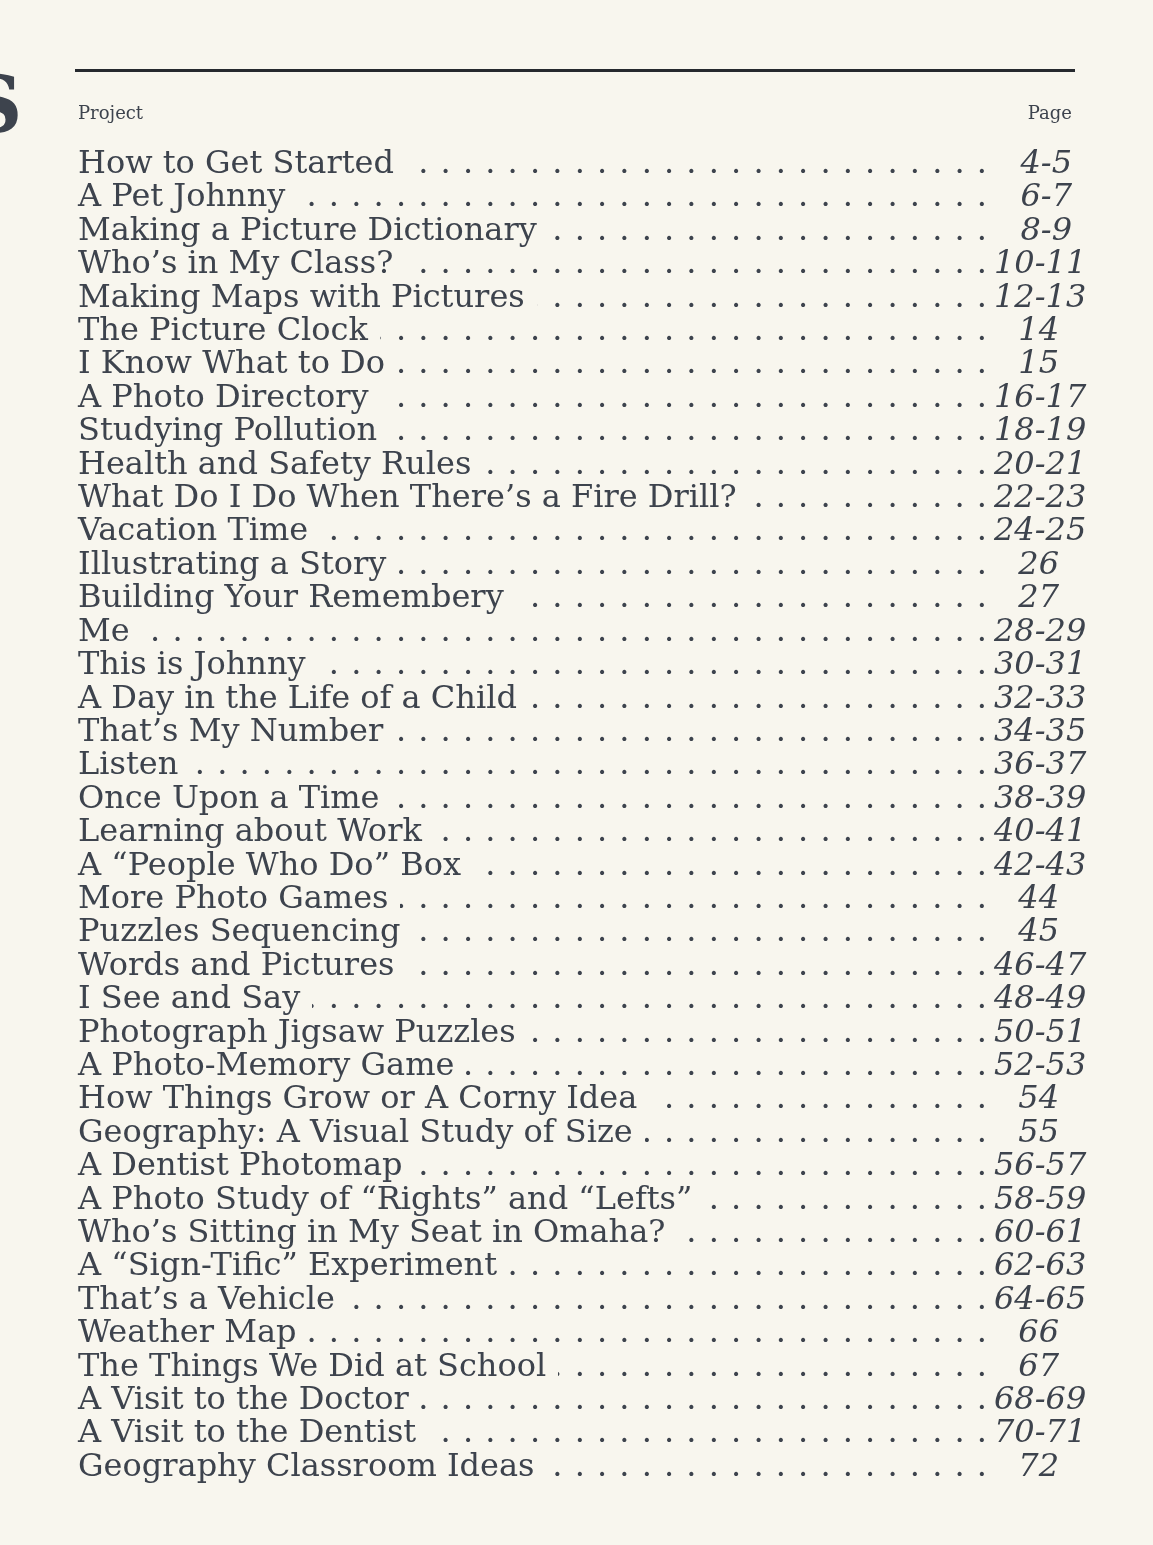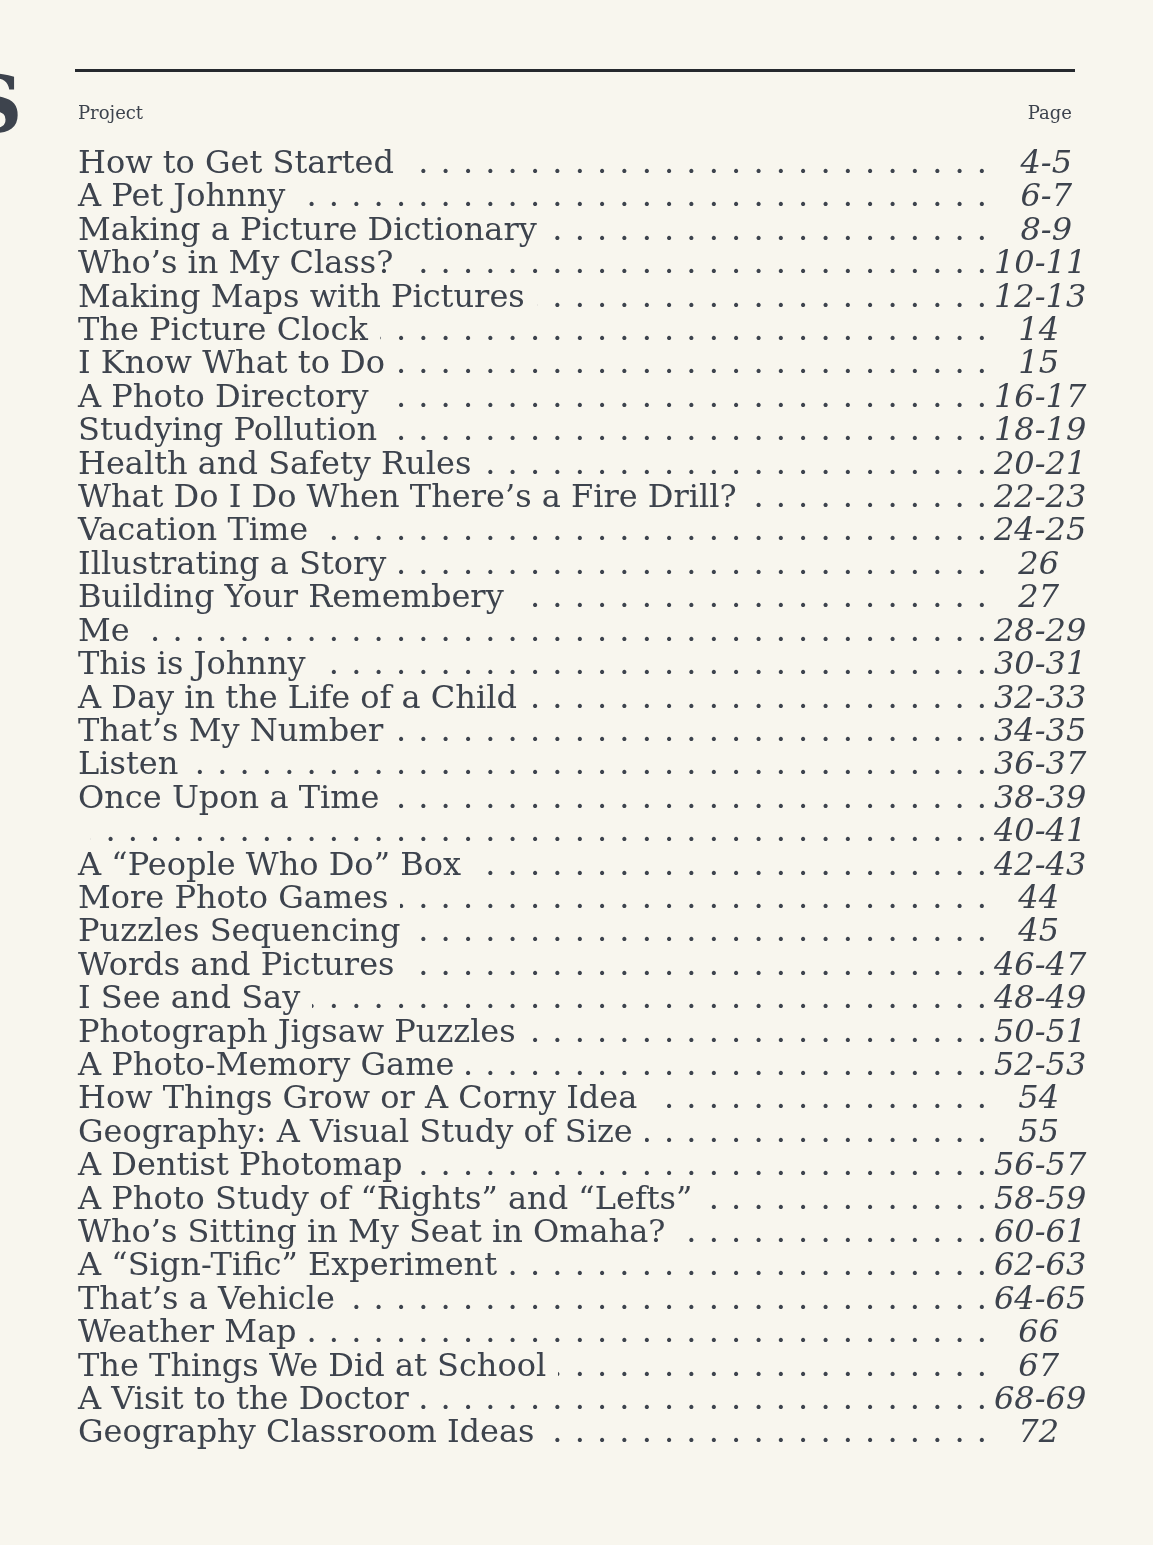--- a/index.html
+++ b/index.html
@@ -211,20 +211,21 @@
     <span class="toc-page">36-37</span>
   </div>
 
   <div class="toc-row">
     <span class="toc-title">Once Upon a Time</span>
     <span class="toc-dots"></span>
     <span class="toc-page">38-39</span>
   </div>
 
   <div class="toc-row">
+    <span class="toc-title">Learning about Work</span>
     <span class="toc-dots"></span>
     <span class="toc-page">40-41</span>
   </div>
 
   <div class="toc-row">
     <span class="toc-title">A “People Who Do” Box</span>
     <span class="toc-dots"></span>
     <span class="toc-page">42-43</span>
   </div>
 
@@ -317,20 +318,25 @@
     <span class="toc-dots"></span>
     <span class="toc-page single">67</span>
   </div>
 
   <div class="toc-row">
     <span class="toc-title">A Visit to the Doctor</span>
     <span class="toc-dots"></span>
     <span class="toc-page">68-69</span>
   </div>
 
+  <div class="toc-row">
+    <span class="toc-title">A Visit to the Dentist</span>
+    <span class="toc-dots"></span>
+    <span class="toc-page">70-71</span>
+  </div>
 
   <div class="toc-row">
     <span class="toc-title">Geography Classroom Ideas</span>
     <span class="toc-dots"></span>
     <span class="toc-page single">72</span>
   </div>
 </div>
 </div>
 
 </body></html>

